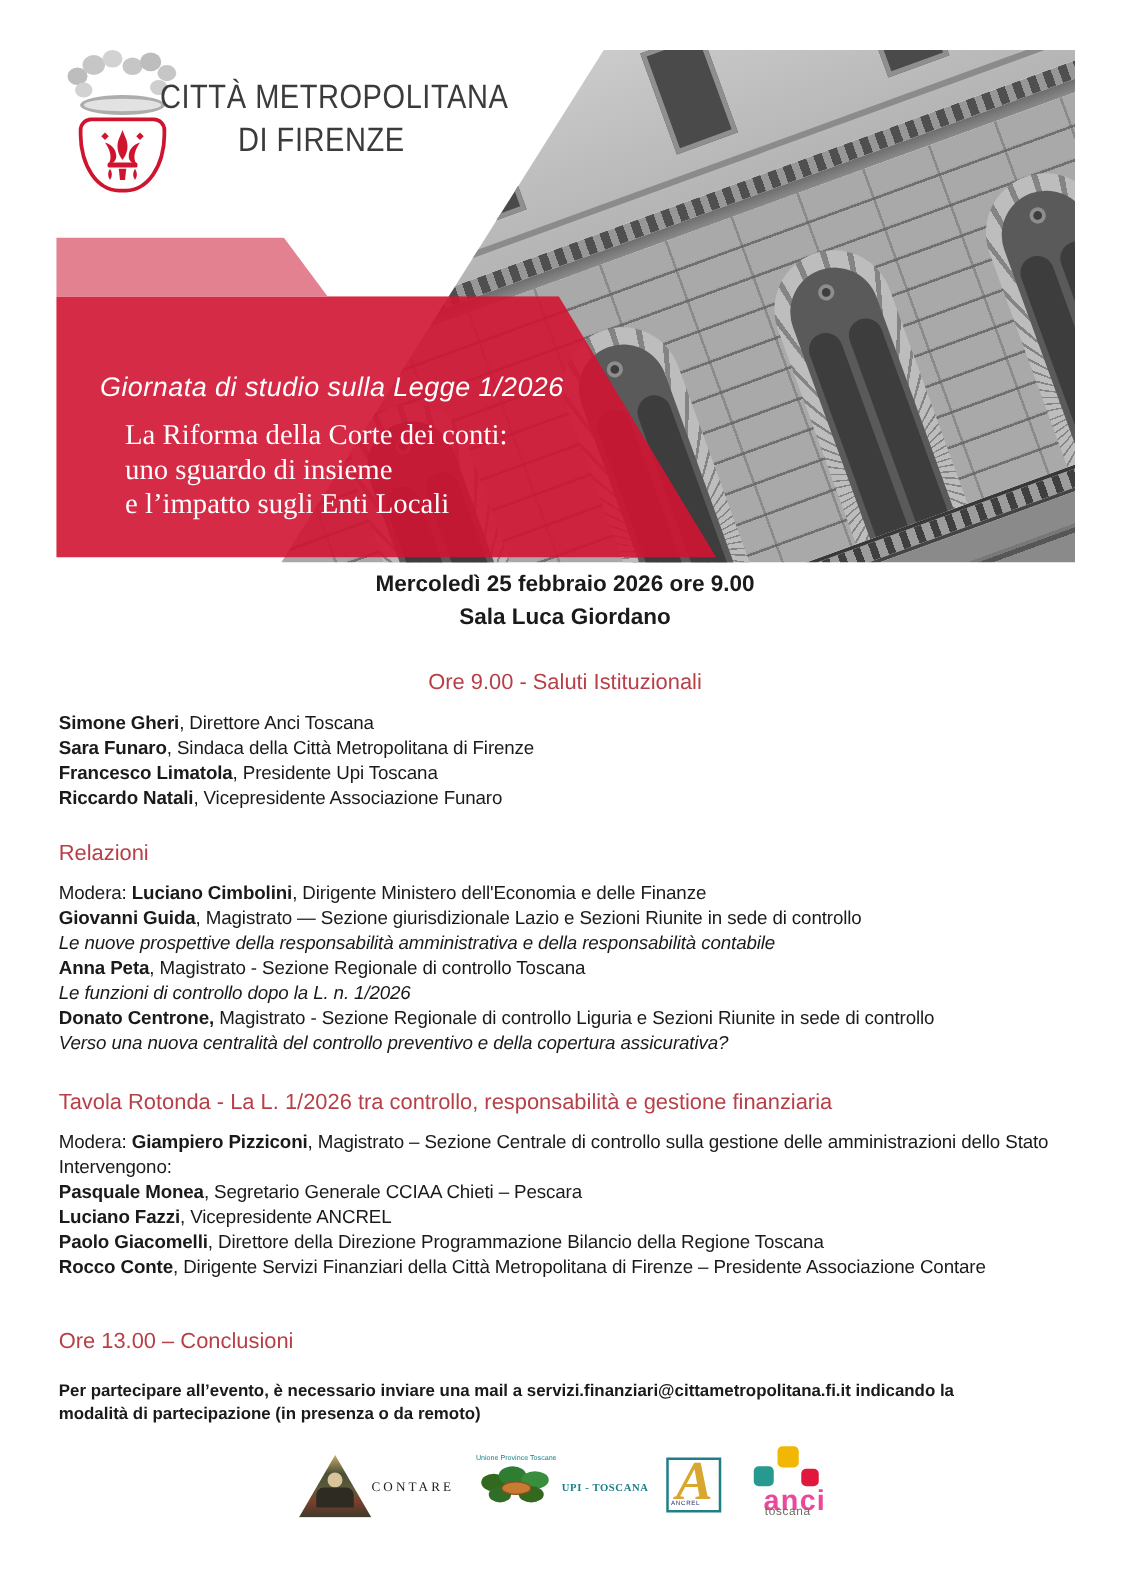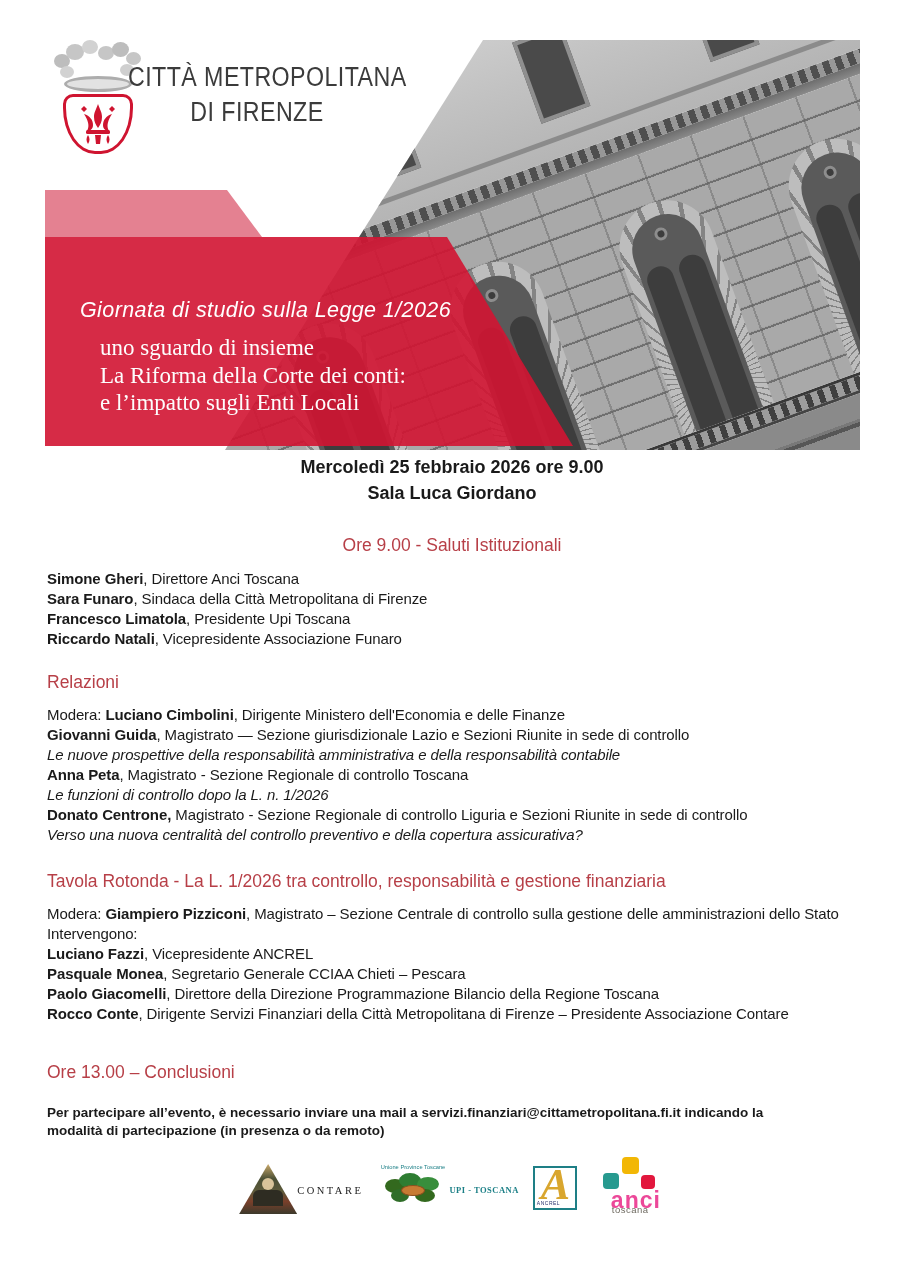--- a/index.html
+++ b/index.html
@@ -187,22 +187,22 @@
       </div>
       <div class="balu"></div>
       <div class="base"></div>
     </div>
   </div>
 
   <div class="banner-pink"></div>
   <div class="banner-red"></div>
   <div class="banner-kicker">Giornata di studio sulla Legge 1/2026</div>
   <div class="banner-title">
+    <div>La Riforma della Corte dei conti:</div>
     <div>uno sguardo di insieme</div>
-    <div>La Riforma della Corte dei conti:</div>
     <div>e l’impatto sugli Enti Locali</div>
   </div>
 
   <div class="emblem">
     <div class="crown">
       <i></i>
         <i></i>
         <i></i>
         <i></i>
         <i></i>
@@ -254,22 +254,22 @@
       <div class="line"><b>Anna Peta</b><span>, Magistrato - Sezione Regionale di controllo Toscana</span></div>
       <div class="line it">Le funzioni di controllo dopo la L. n. 1/2026</div>
       <div class="line"><b>Donato Centrone,</b><span> Magistrato - Sezione Regionale di controllo Liguria e Sezioni Riunite in sede di controllo</span></div>
       <div class="line it">Verso una nuova centralità del controllo preventivo e della copertura assicurativa?</div>
     </div>
 
     <div class="sec-head h-tavola">Tavola Rotonda - La L. 1/2026 tra controllo, responsabilità e gestione finanziaria</div>
     <div class="grp-tavola">
       <div class="line"><span>Modera: </span><b>Giampiero Pizziconi</b><span>, Magistrato – Sezione Centrale di controllo sulla gestione delle amministrazioni dello Stato</span></div>
       <div class="line">Intervengono:</div>
+      <div class="line"><b>Pasquale Monea</b><span>, Segretario Generale CCIAA Chieti – Pescara</span></div>
       <div class="line"><b>Luciano Fazzi</b><span>, Vicepresidente ANCREL</span></div>
-      <div class="line"><b>Pasquale Monea</b><span>, Segretario Generale CCIAA Chieti – Pescara</span></div>
       <div class="line"><b>Paolo Giacomelli</b><span>, Direttore della Direzione Programmazione Bilancio della Regione Toscana</span></div>
       <div class="line"><b>Rocco Conte</b><span>, Dirigente Servizi Finanziari della Città Metropolitana di Firenze – Presidente Associazione Contare</span></div>
     </div>
 
     <div class="sec-head h-concl">Ore 13.00 – Conclusioni</div>
 
     <div class="footer-note"><span>Per partecipare all’evento, è necessario inviare una mail a </span><span>servizi.finanziari@cittametropolitana.fi.it</span><span> indicando la modalità di partecipazione (in presenza o da remoto)</span></div>
   </div>
 
   <div class="logos-row">

